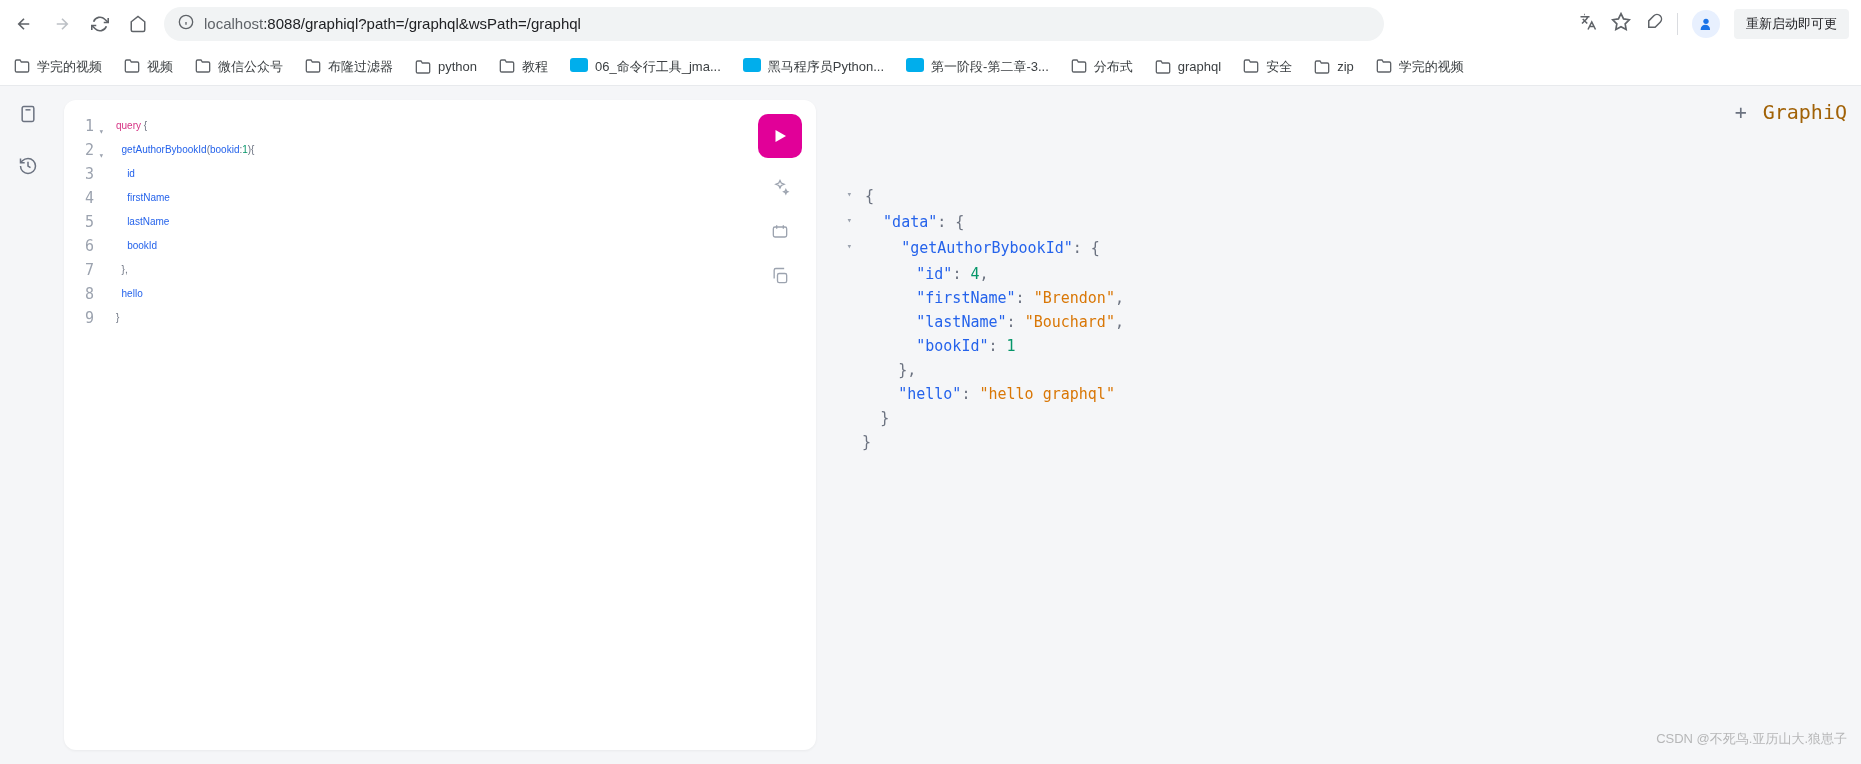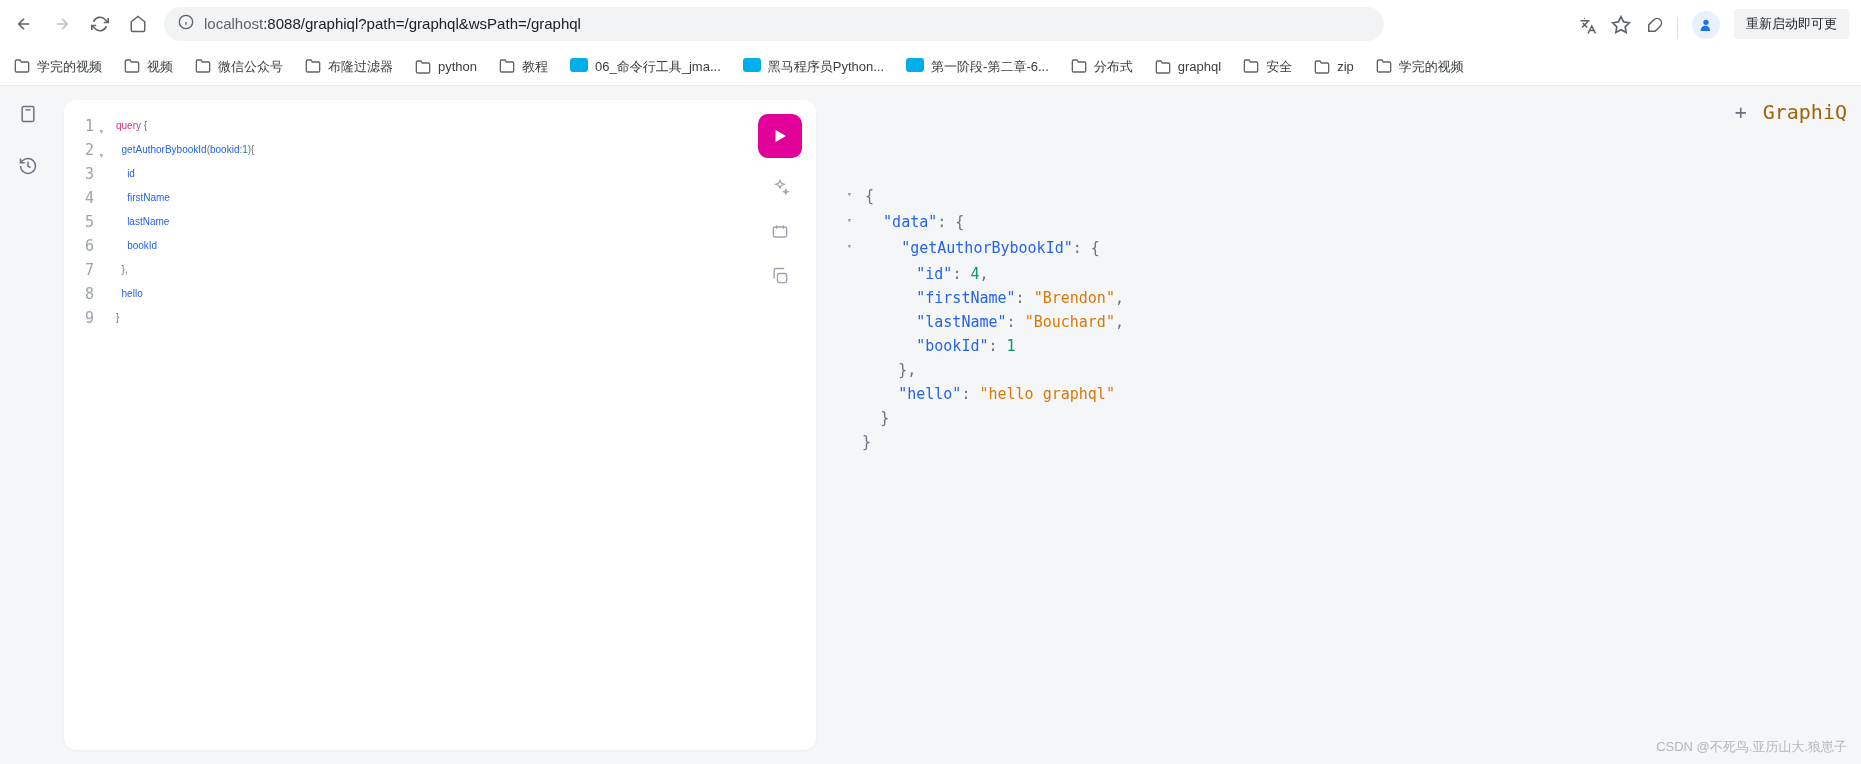--- a/index.html
+++ b/index.html
@@ -35,21 +35,21 @@
       padding: 6px 14px;
       gap: 10px;
       height: 34px;
       max-width: 1220px;
     }
     .address-bar .info-icon { color: #5f6368; }
     .url-text { font-size: 15px; color: #202124; }
     .url-text .host { color: #5f6368; }
     .toolbar-right {
       display: flex;
-      align-items: flex-end;
+      align-items: center;
       gap: 14px;
       margin-left: auto;
     }
     .toolbar-icon { color: #5f6368; cursor: pointer; }
     .profile-icon { width: 28px; height: 28px; border-radius: 50%; background: #e8f0fe; display: flex; align-items: center; justify-content: center; color: #1a73e8; }
     .update-btn {
       background: #f1f3f4;
       border-radius: 4px;
       padding: 6px 12px;
       font-size: 13px;
@@ -190,21 +190,21 @@
       right: 14px;
       display: flex;
       align-items: center;
       gap: 16px;
     }
     .plus-icon { color: #6b7280; cursor: pointer; font-size: 20px; }
     .logo-text { font-size: 20px; font-weight: 400; color: #a16207; }
     
     .watermark {
       position: fixed;
-      bottom: 8px;
+      bottom: 16px;
       right: 14px;
       font-size: 13px;
       color: rgba(120,120,120,0.5);
     }
   </style>
 </head>
 <body>
 
 <div class="browser-toolbar">
   <div class="nav-btn">
@@ -305,21 +305,21 @@
   <div class="bookmark-item">
       <span class="bili-icon"></span>
       <span>06_命令行工具_jma...</span>
     </div>
   <div class="bookmark-item">
       <span class="bili-icon"></span>
       <span>黑马程序员Python...</span>
     </div>
   <div class="bookmark-item">
       <span class="bili-icon"></span>
-      <span>第一阶段-第二章-6...</span>
+      <span>第一阶段-第二章-3...</span>
     </div>
   <div class="bookmark-item">
       <svg class="folder-icon" width="16" height="16" viewBox="0 0 24 24" fill="none" stroke="currentColor" stroke-width="2">
         <path d="M22 19a2 2 0 01-2 2H4a2 2 0 01-2-2V5a2 2 0 012-2h5l2 3h9a2 2 0 012 2z"></path>
       </svg>
       <span>分布式</span>
     </div>
   <div class="bookmark-item">
       <svg class="folder-icon" width="16" height="16" viewBox="0 0 24 24" fill="none" stroke="currentColor" stroke-width="2">
         <path d="M22 19a2 2 0 01-2 2H4a2 2 0 01-2-2V5a2 2 0 012-2h5l2 3h9a2 2 0 012 2z"></path>

